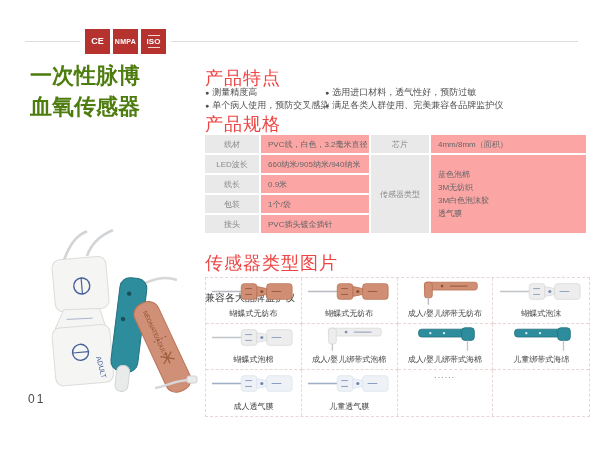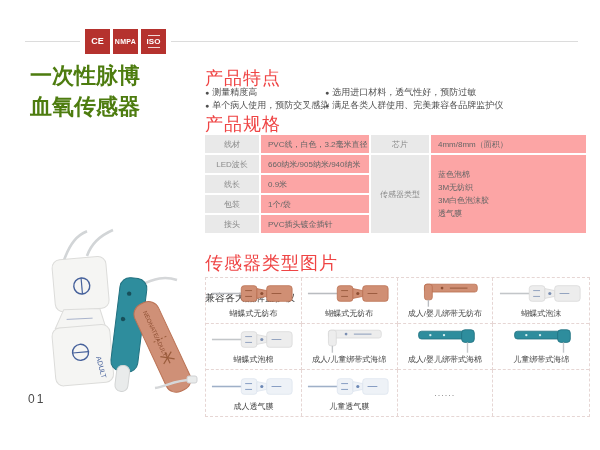--- a/index.html
+++ b/index.html
@@ -41,21 +41,21 @@
   .cell.lab{background:#e9e9e9;justify-content:center;color:#8a8a8a;}
   .cell.val{background:#fca5a5;padding-left:7px;color:#666;white-space:nowrap;}
   .cell.span4{grid-row:span 4;}
   .cell.multiline{flex-direction:column;align-items:flex-start;justify-content:center;line-height:13px;}
 
   
   .gallery-sub{position:absolute;left:0;top:259px;font-size:10px;font-weight:normal;color:#3e3e3e;margin-top:32px;}
   .gallery{position:absolute;left:0;top:277px;width:383px;display:grid;
       grid-template-columns:repeat(4,1fr);border:1px dashed #e6d6d4;}
   .g-cell{height:46px;border-right:1px dashed #e6d6d4;border-bottom:1px dashed #e6d6d4;
-      display:flex;flex-direction:column;align-items:center;justify-content:flex-end;padding-bottom:4px;box-sizing:border-box;}
+      display:flex;flex-direction:column;align-items:center;justify-content:space-between;padding-bottom:4px;box-sizing:border-box;}
   .g-cell:nth-child(4n){border-right:none;}
   .g-cell:nth-child(n+9){border-bottom:none;}
   .g-label{font-size:8px;color:#4a4a4a;white-space:nowrap;margin-top:1px;}
   svg.mini{width:88px;height:27px;flex:none;}
   .dots{font-size:9px;color:#8a8a8a;letter-spacing:1px;margin-bottom:14px;}
 
   
   .tan {--pad:#d08f74;--edge:#ba7051;--wire:#b9bcc0;--mark:#8e4f33;}
   .white{--pad:#ededed;--edge:#d8d8d8;--wire:#c3c6c9;--mark:#7b8fb3;}
   .film {--pad:#eef2f7;--edge:#dde4ee;--wire:#9fb0c8;--mark:#6b87b5;}
@@ -246,21 +246,21 @@
       <div class="g-cell">
         <svg class="mini white">
             <use href="#sym-butterfly"></use>
           </svg>
         <div class="g-label">蝴蝶式泡棉</div>
       </div>
       <div class="g-cell">
         <svg class="mini white">
             <use href="#sym-bandage"></use>
           </svg>
-        <div class="g-label">成人/儿童绑带式海绵</div>
+        <div class="g-label">成人/婴儿绑带式泡棉</div>
       </div>
       <div class="g-cell">
         <svg class="mini teal">
             <use href="#sym-bandage-teal"></use>
           </svg>
         <div class="g-label">成人/婴儿绑带式海棉</div>
       </div>
 
       <div class="g-cell">
         <svg class="mini teal">

